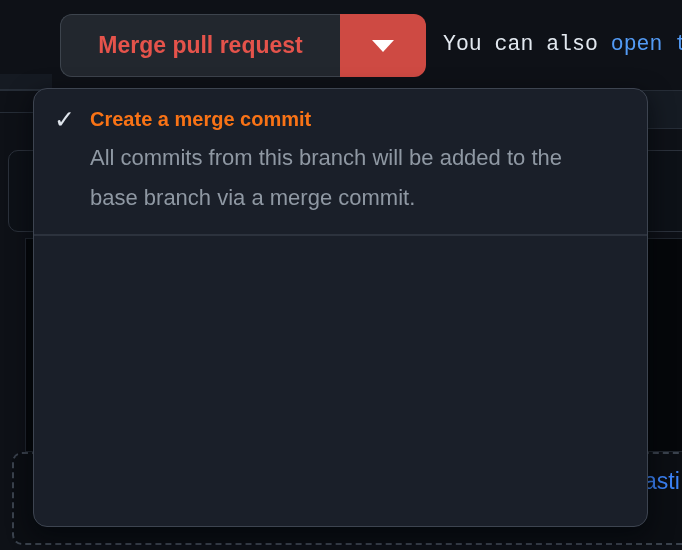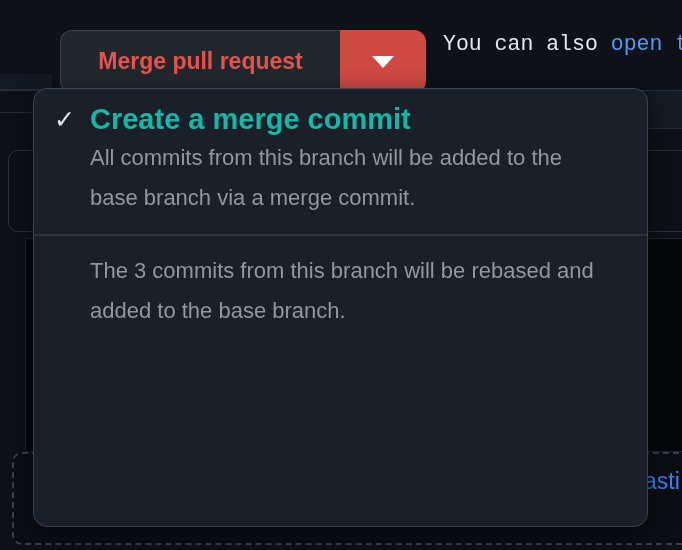--- a/index.html
+++ b/index.html
@@ -20,21 +20,21 @@
   .bg-box-dashed {
     position: absolute; left: 12px; top: 452px; width: 700px; height: 93px;
     border: 2px dashed #3a424d; border-radius: 10px; background: #0b0e13; z-index: 0;
   }
   .bg-partial-text {
     position: absolute; left: 644px; top: 468px; z-index: 1;
     font-size: 23px; color: #3b82f6; white-space: nowrap;
   }
 
   
-  .btn-group { position: absolute; left: 60px; top: 30px; height: 63px; display: flex; z-index: 2; }
+  .btn-group { position: absolute; left: 60px; top: 14px; height: 63px; display: flex; z-index: 2; }
   .merge-btn {
     width: 280px; height: 63px; background: #22272e;
     border: 1px solid #3d444d; border-right: none;
     border-radius: 12px 0 0 12px;
     color: #e5534b; font-size: 23px; font-weight: 600;
     font-family: "Liberation Sans", sans-serif;
     display: flex; align-items: center; justify-content: center; cursor: pointer;
   }
   .merge-caret-btn {
     width: 86px; height: 63px; background: #ce4a43; border: none;
@@ -58,21 +58,21 @@
   .menu {
     position: absolute; left: 33px; top: 88px; width: 615px; height: 439px;
     background: #1a1f29; border: 1px solid #3d4450; border-radius: 14px;
     box-shadow: 0 8px 24px rgba(1,4,9,0.65); z-index: 3; overflow: hidden;
   }
   .menu-item { position: relative; padding: 15px 24px 16px 56px; cursor: pointer; }
   .mi-check {
     position: absolute; left: 20px; top: 15px;
     font-size: 25px; color: #dfe5ec; font-weight: 400; line-height: 30px;
   }
-  .mi-title { font-size: 29px; font-weight: 700; color: #14b8a6; line-height: 30px; margin-bottom: 4px; }
+  .mi-title { font-size: 20px; font-weight: 700; color: #f97316; line-height: 30px; margin-bottom: 4px; }
   .mi-desc { font-size: 22px; color: #8f98a3; line-height: 40px; max-width: 514px; }
   .menu-sep { height: 1px; background: #2c323d; }
 </style>
 </head>
 <body>
 
 <div class="stage">
 
   <div class="bg-block-topleft"></div>
   <div class="bg-hline-top"></div>
@@ -100,17 +100,16 @@
       <div class="mi-desc">All commits from this branch will be added to the base branch via a merge commit.</div>
     </div>
 
     <div class="menu-sep"></div>
 
 
     <div class="menu-sep"></div>
 
     <div class="menu-item">
       <span class="mi-check"></span>
-      <div class="mi-desc">The 3 commits from this branch will be rebased and added to the base branch.</div>
     </div>
 
   </div>
 </div>
 
 </body></html>

